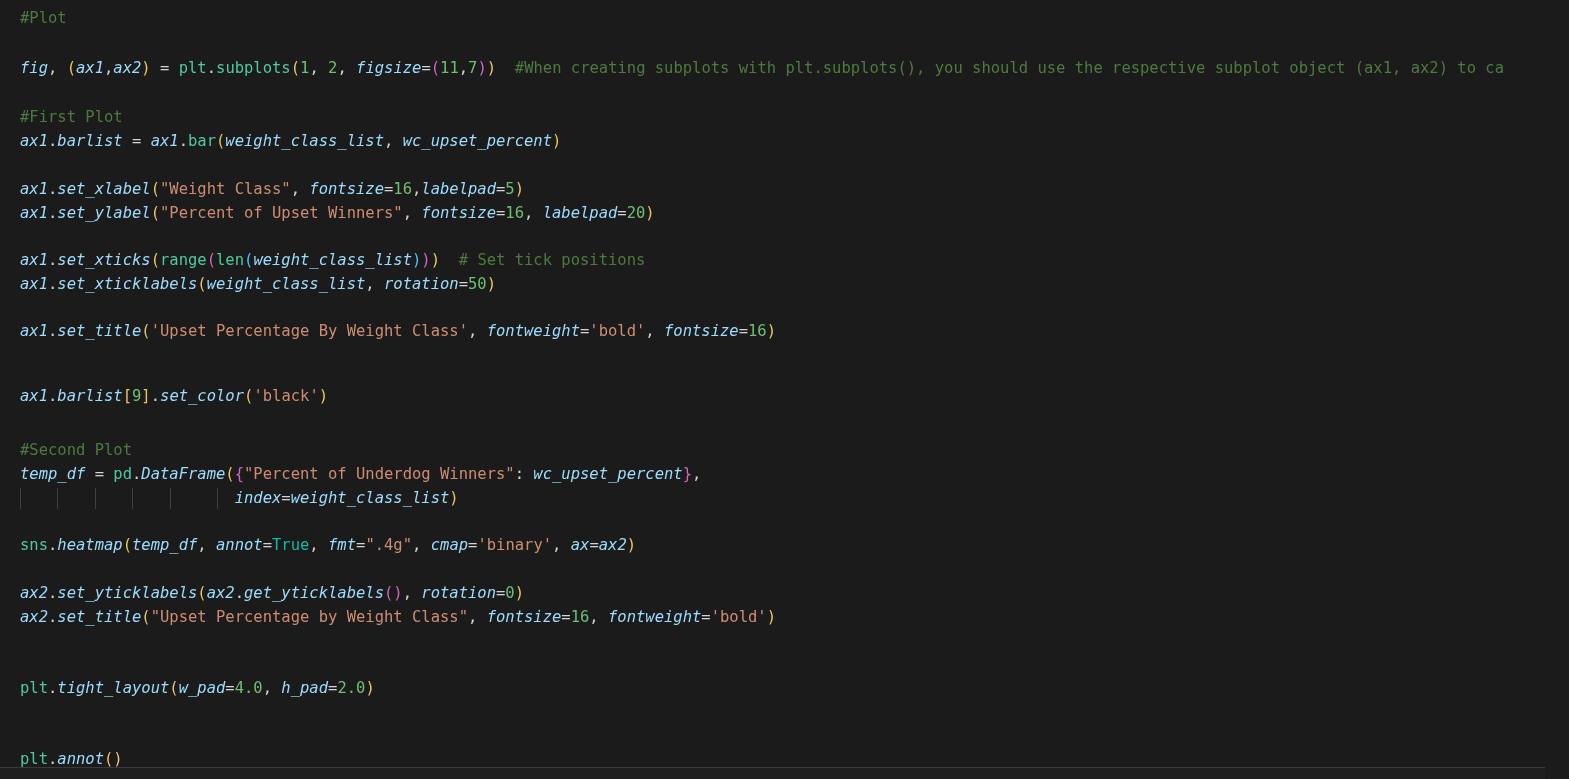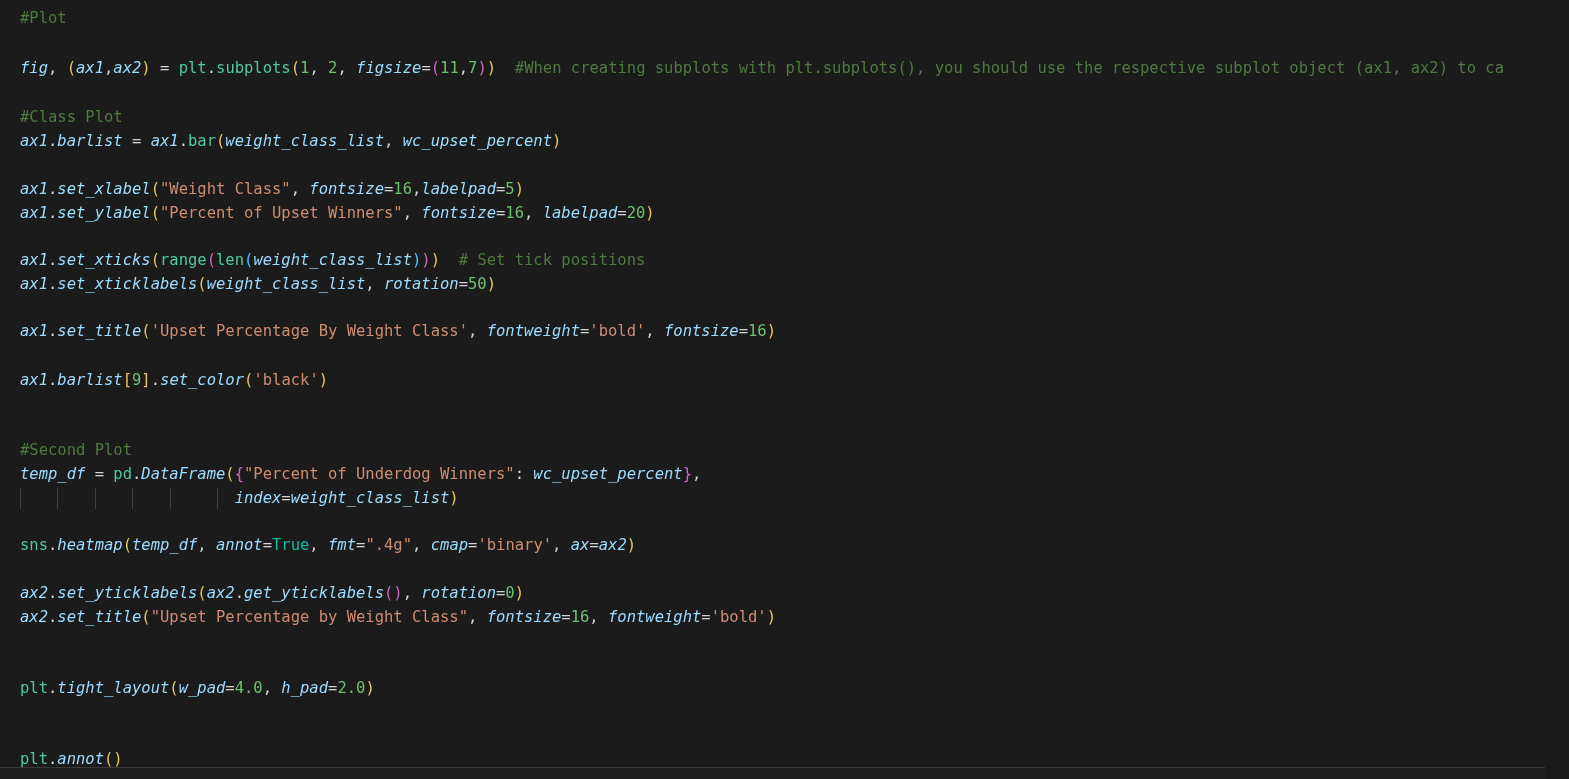--- a/index.html
+++ b/index.html
@@ -121,35 +121,35 @@
 <body>
 
 <div id="editor">
 
   <div id="code-surface">
 
     <div class="code-line" style="top:6px"><span class="t-com">#Plot</span></div>
 
     <div class="code-line" style="top:56px"><span class="t-var">fig</span><span class="t-op">, </span><span class="t-p1">(</span><span class="t-var">ax1</span><span class="t-op">,</span><span class="t-var">ax2</span><span class="t-p1">)</span><span class="t-op"> = </span><span class="t-mod">plt</span><span class="t-op">.</span><span class="t-mod">subplots</span><span class="t-p1">(</span><span class="t-num">1</span><span class="t-op">, </span><span class="t-num">2</span><span class="t-op">, </span><span class="t-var">figsize</span><span class="t-op">=</span><span class="t-p2">(</span><span class="t-num">11</span><span class="t-op">,</span><span class="t-num">7</span><span class="t-p2">)</span><span class="t-p1">)</span><span class="t-plain">  </span><span class="t-com">#When creating subplots with plt.subplots(), you should use the respective subplot object (ax1, ax2) to ca</span></div>
 
-    <div class="code-line" style="top:105px"><span class="t-com">#Class Plot</span></div>
+    <div class="code-line" style="top:105px"><span class="t-com">#First Plot</span></div>
 
     <div class="code-line" style="top:129px"><span class="t-var">ax1</span><span class="t-op">.</span><span class="t-var">barlist</span><span class="t-op"> = </span><span class="t-var">ax1</span><span class="t-op">.</span><span class="t-mod">bar</span><span class="t-p1">(</span><span class="t-var">weight_class_list</span><span class="t-op">, </span><span class="t-var">wc_upset_percent</span><span class="t-p1">)</span></div>
 
     <div class="code-line" style="top:177px"><span class="t-var">ax1</span><span class="t-op">.</span><span class="t-var">set_xlabel</span><span class="t-p1">(</span><span class="t-str">"Weight Class"</span><span class="t-op">, </span><span class="t-var">fontsize</span><span class="t-op">=</span><span class="t-num">16</span><span class="t-op">,</span><span class="t-var">labelpad</span><span class="t-op">=</span><span class="t-num">5</span><span class="t-p1">)</span></div>
 
     <div class="code-line" style="top:201px"><span class="t-var">ax1</span><span class="t-op">.</span><span class="t-var">set_ylabel</span><span class="t-p1">(</span><span class="t-str">"Percent of Upset Winners"</span><span class="t-op">, </span><span class="t-var">fontsize</span><span class="t-op">=</span><span class="t-num">16</span><span class="t-op">, </span><span class="t-var">labelpad</span><span class="t-op">=</span><span class="t-num">20</span><span class="t-p1">)</span></div>
 
     <div class="code-line" style="top:248px"><span class="t-var">ax1</span><span class="t-op">.</span><span class="t-var">set_xticks</span><span class="t-p1">(</span><span class="t-mod">range</span><span class="t-p2">(</span><span class="t-mod">len</span><span class="t-p3">(</span><span class="t-var">weight_class_list</span><span class="t-p3">)</span><span class="t-p2">)</span><span class="t-p1">)</span><span class="t-plain">  </span><span class="t-com"># Set tick positions</span></div>
 
     <div class="code-line" style="top:272px"><span class="t-var">ax1</span><span class="t-op">.</span><span class="t-var">set_xticklabels</span><span class="t-p1">(</span><span class="t-var">weight_class_list</span><span class="t-op">, </span><span class="t-var">rotation</span><span class="t-op">=</span><span class="t-num">50</span><span class="t-p1">)</span></div>
 
     <div class="code-line" style="top:319px"><span class="t-var">ax1</span><span class="t-op">.</span><span class="t-var">set_title</span><span class="t-p1">(</span><span class="t-str">'Upset Percentage By Weight Class'</span><span class="t-op">, </span><span class="t-var">fontweight</span><span class="t-op">=</span><span class="t-str">'bold'</span><span class="t-op">, </span><span class="t-var">fontsize</span><span class="t-op">=</span><span class="t-num">16</span><span class="t-p1">)</span></div>
 
-    <div class="code-line" style="top:368px"><span class="t-var">ax1</span><span class="t-op">.</span><span class="t-var">barlist</span><span class="t-p1">[</span><span class="t-num">9</span><span class="t-p1">]</span><span class="t-op">.</span><span class="t-var">set_color</span><span class="t-p1">(</span><span class="t-str">'black'</span><span class="t-p1">)</span></div>
+    <div class="code-line" style="top:384px"><span class="t-var">ax1</span><span class="t-op">.</span><span class="t-var">barlist</span><span class="t-p1">[</span><span class="t-num">9</span><span class="t-p1">]</span><span class="t-op">.</span><span class="t-var">set_color</span><span class="t-p1">(</span><span class="t-str">'black'</span><span class="t-p1">)</span></div>
 
 
     <div class="code-line" style="top:438px"><span class="t-com">#Second Plot</span></div>
 
     <div class="code-line" style="top:462px"><span class="t-var">temp_df</span><span class="t-op"> = </span><span class="t-mod">pd</span><span class="t-op">.</span><span class="t-var">DataFrame</span><span class="t-p1">(</span><span class="t-p2">{</span><span class="t-str">"Percent of Underdog Winners"</span><span class="t-op">: </span><span class="t-var">wc_upset_percent</span><span class="t-p2">}</span><span class="t-op">,</span></div>
 
     <div class="code-line" style="top:486px"><span class="indent-guides"><i class="iguide" style="left:0px"></i><i class="iguide" style="left:37px"></i><i class="iguide" style="left:75px"></i><i class="iguide" style="left:112px"></i><i class="iguide" style="left:150px"></i><i class="iguide" style="left:197px"></i></span><span class="t-plain">                       </span><span class="t-var">index</span><span class="t-op">=</span><span class="t-var">weight_class_list</span><span class="t-p1">)</span></div>
 
     <div class="code-line" style="top:533px"><span class="t-mod">sns</span><span class="t-op">.</span><span class="t-var">heatmap</span><span class="t-p1">(</span><span class="t-var">temp_df</span><span class="t-op">, </span><span class="t-var">annot</span><span class="t-op">=</span><span class="t-kw">True</span><span class="t-op">, </span><span class="t-var">fmt</span><span class="t-op">=</span><span class="t-str">".4g"</span><span class="t-op">, </span><span class="t-var">cmap</span><span class="t-op">=</span><span class="t-str">'binary'</span><span class="t-op">, </span><span class="t-var">ax</span><span class="t-op">=</span><span class="t-var">ax2</span><span class="t-p1">)</span></div>
 

